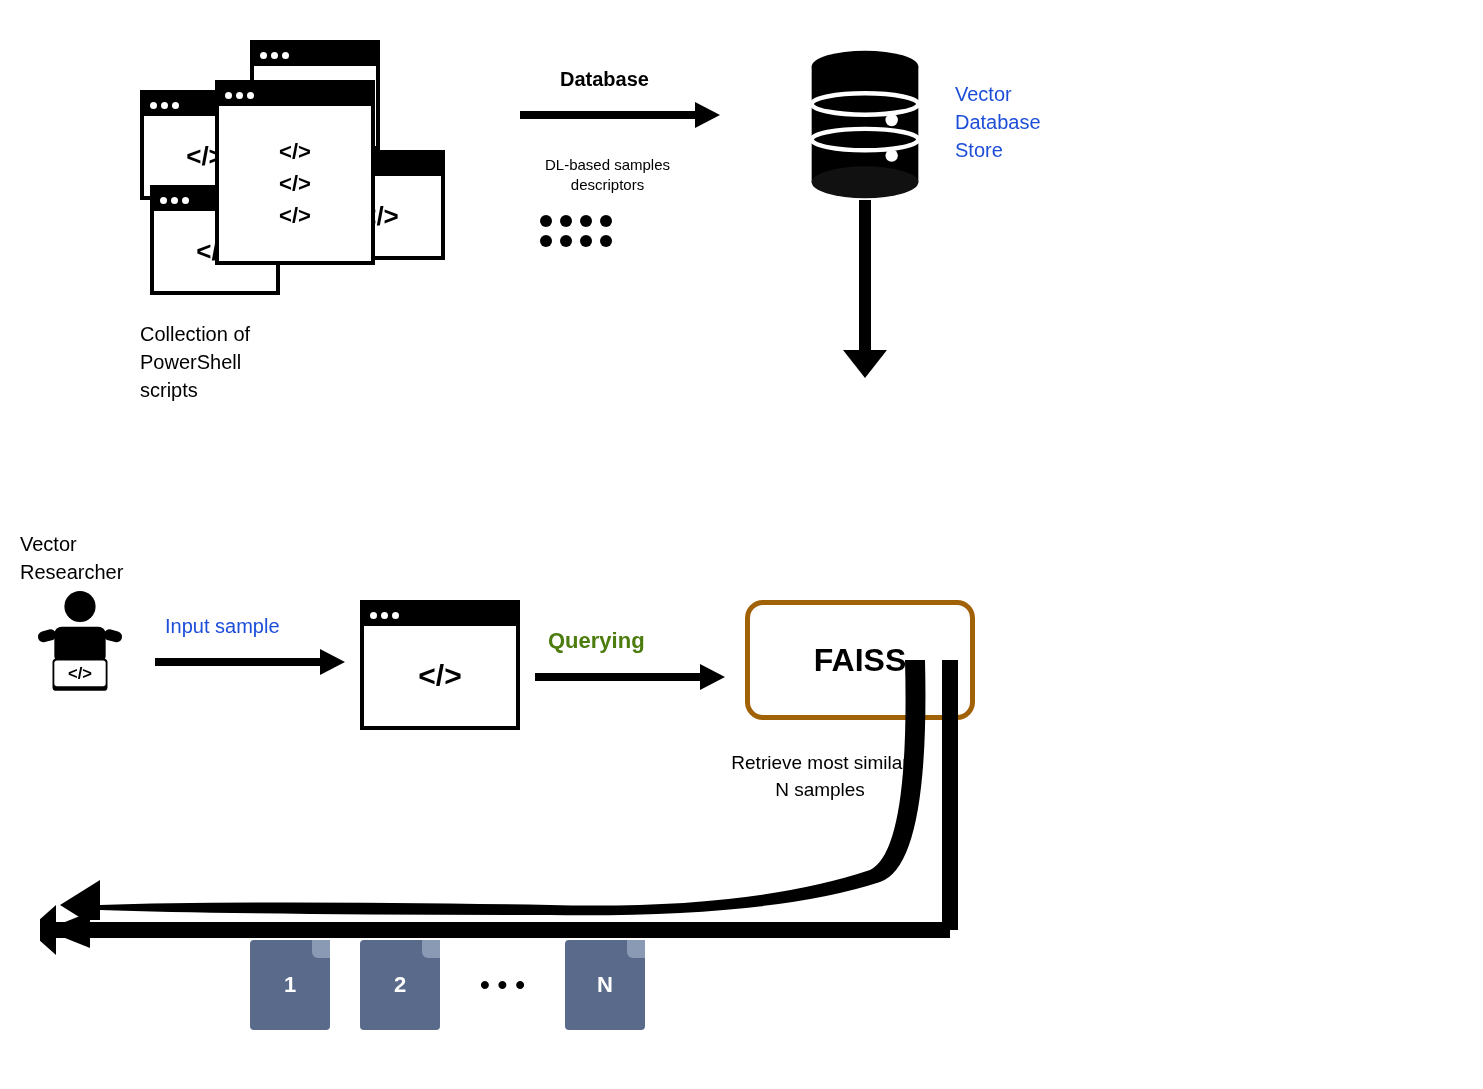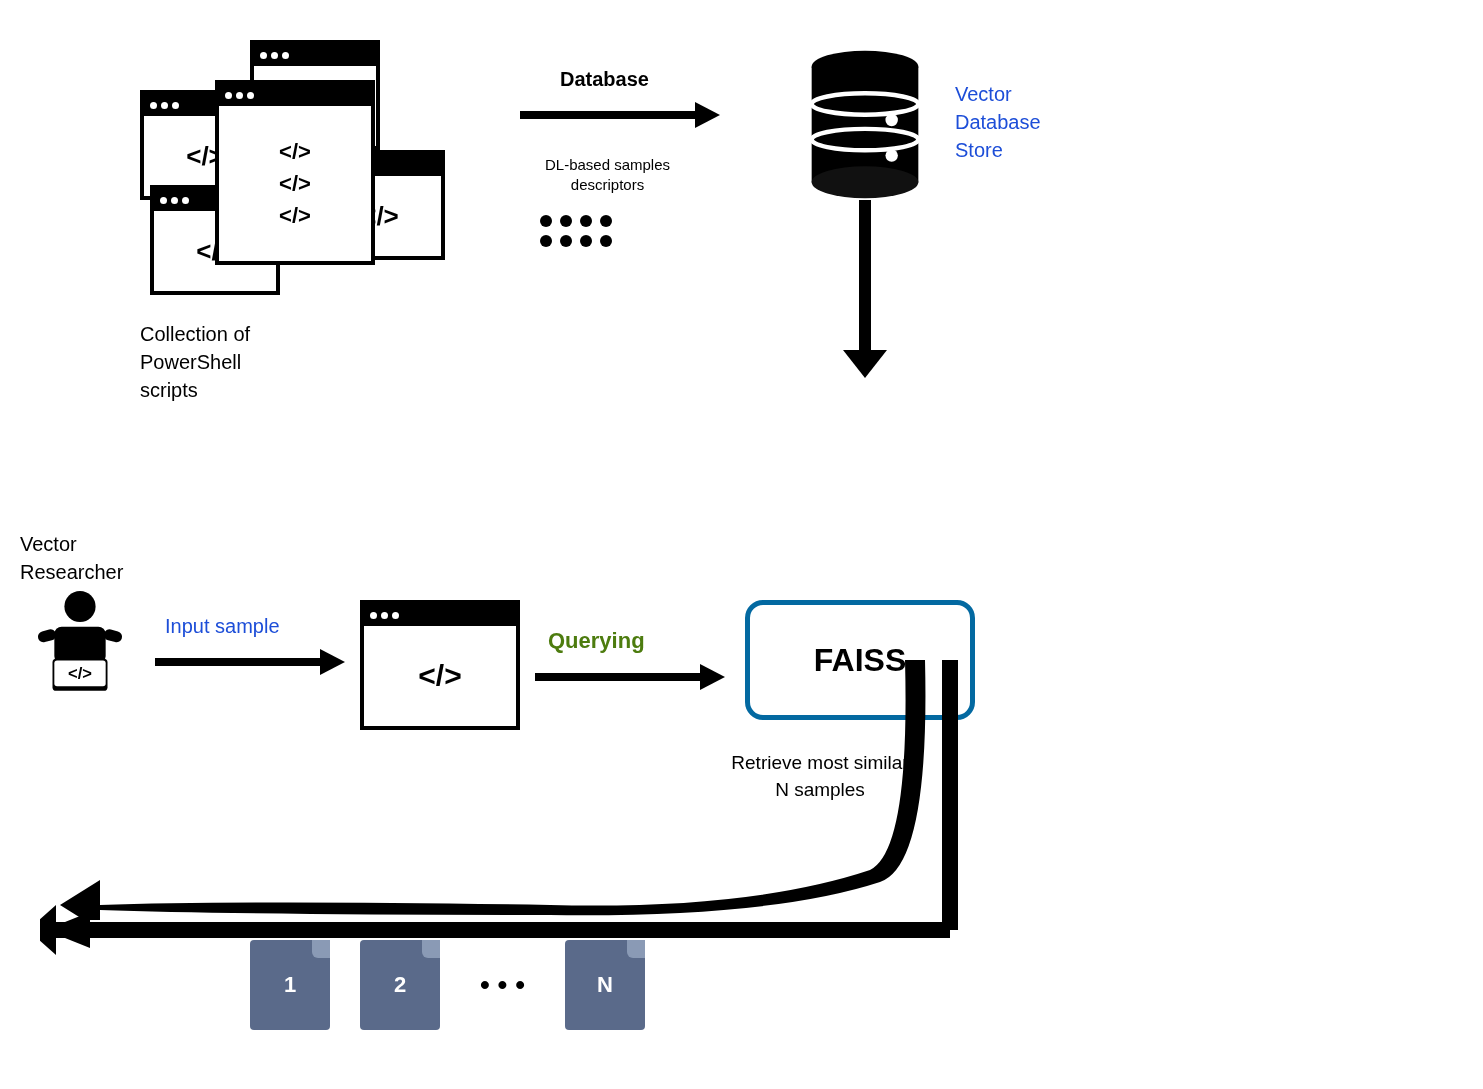--- a/index.html
+++ b/index.html
@@ -243,21 +243,21 @@
       color: #4d7c0f;
     }
 
     
     .faiss-box {
       position: absolute;
       top: 600px;
       left: 745px;
       width: 230px;
       height: 120px;
-      border: 5px solid #0369a1;
+      border: 5px solid #a16207;
       border-radius: 18px;
       background: #fff;
       display: flex;
       align-items: center;
       justify-content: center;
     }
     .faiss-label {
       font-size: 32px;
       font-weight: bold;
       color: #000;

